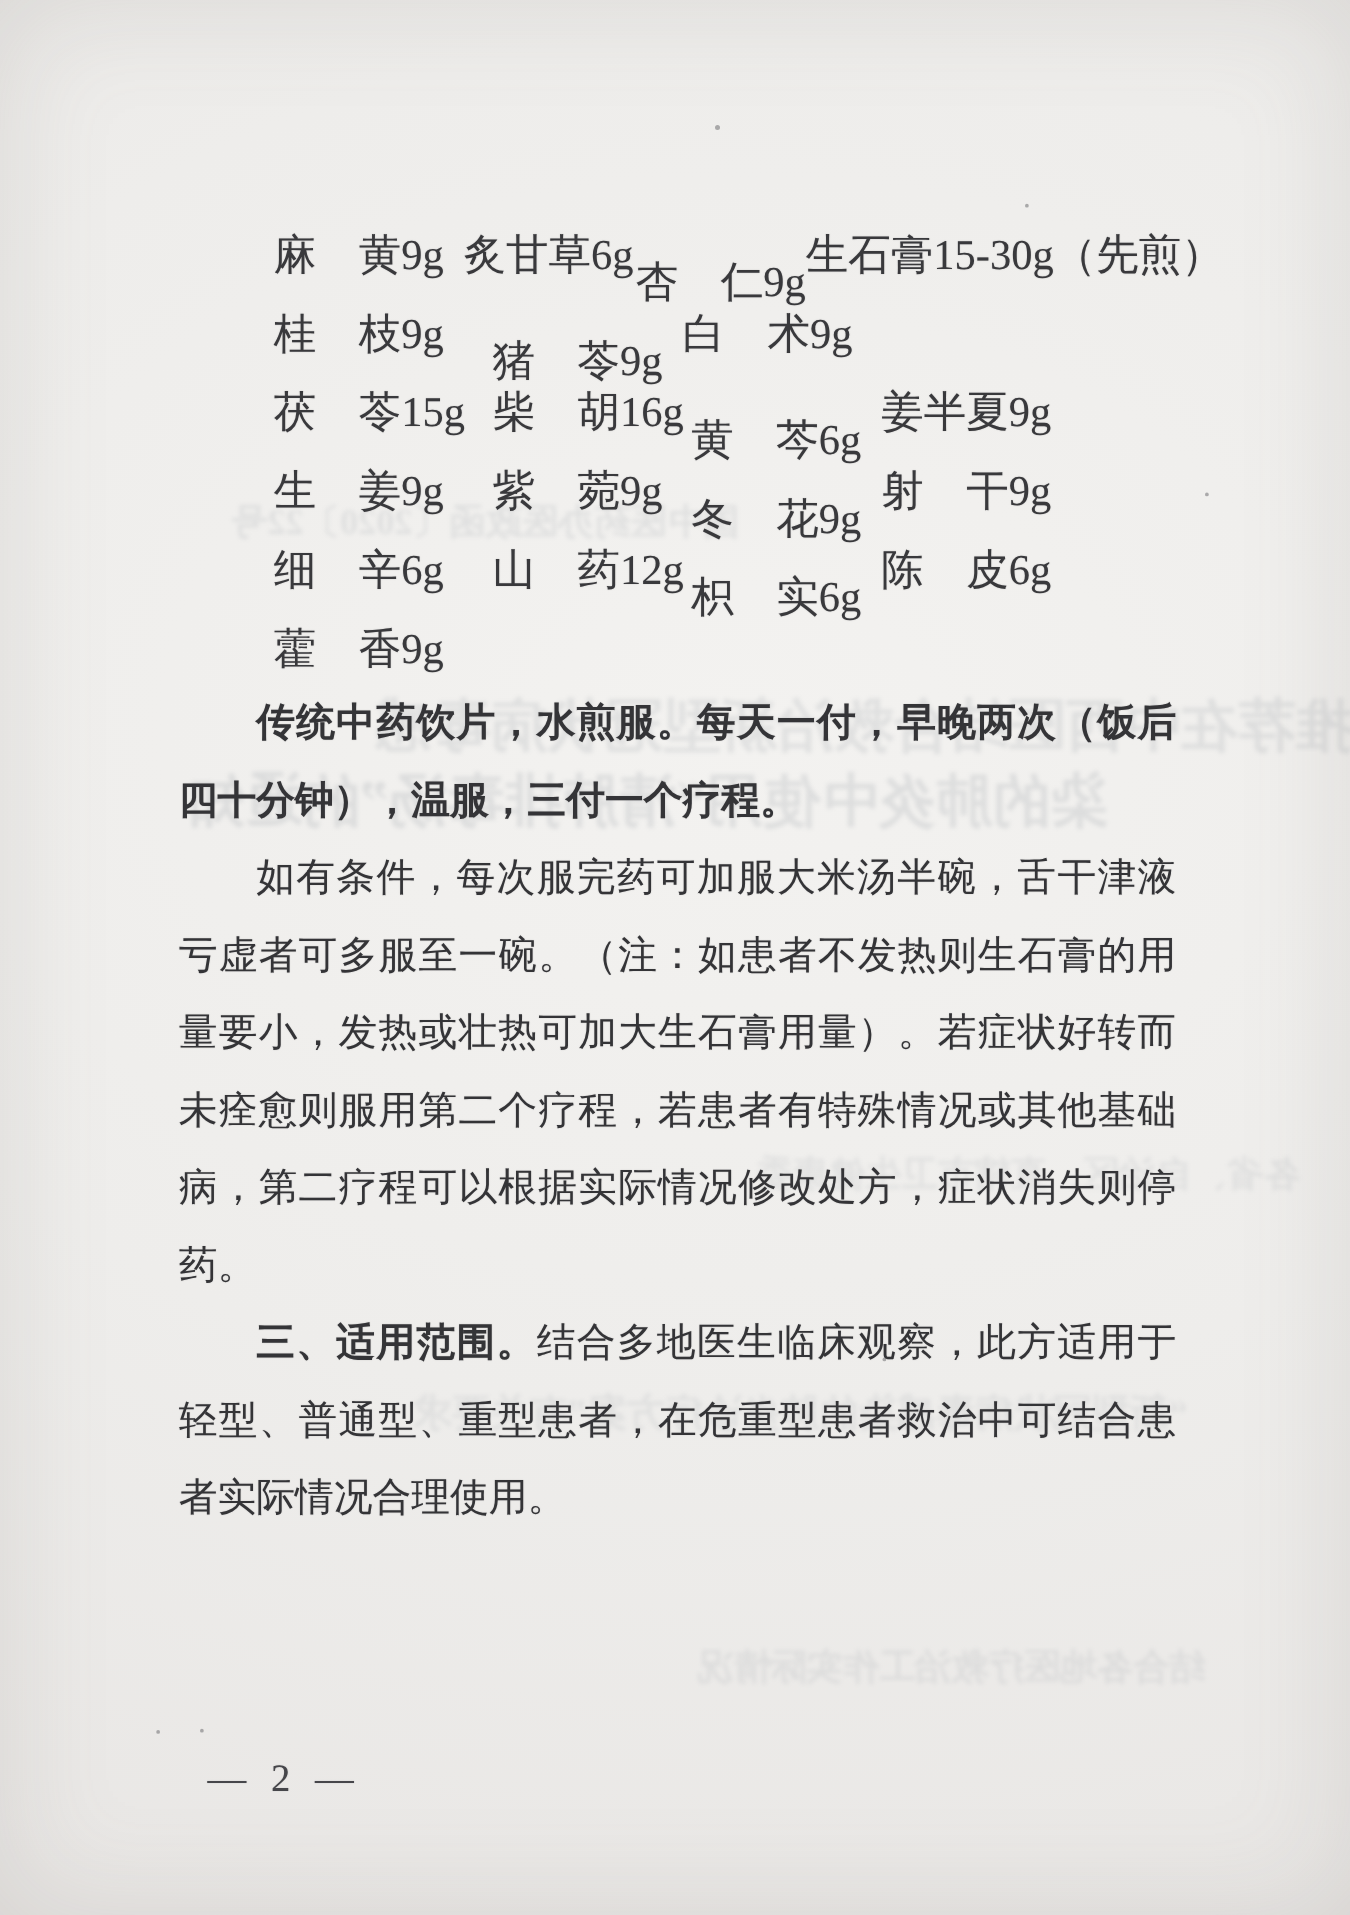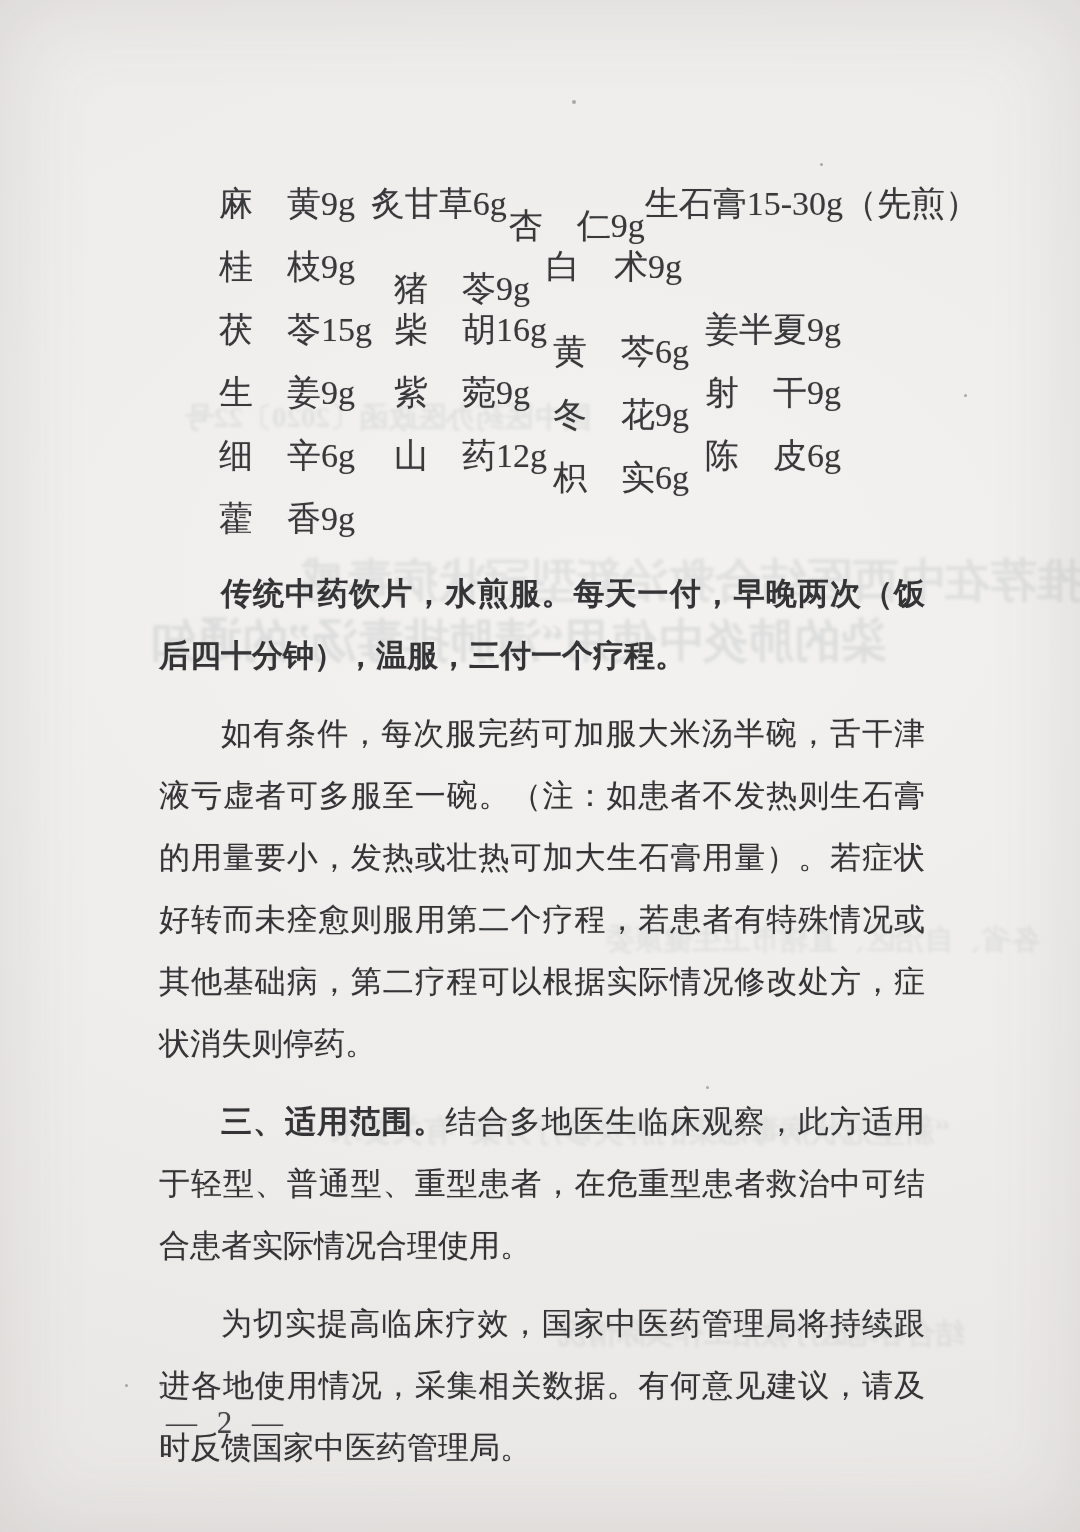--- a/index.html
+++ b/index.html
@@ -30,21 +30,21 @@
   .herb-row .c2{width:152px;margin-top:44px;}
   .herb-row .c3{flex:1;}
   
   .body-text{
     position:absolute;left:143px;top:547px;width:798px;
     font-size:31px;line-height:62px;
     color:#343437;
     text-align:justify;
     text-shadow:0 0 1px rgba(70,70,72,0.30);
   }
-  .body-text p{margin:16px;text-indent:62px;}
+  .body-text p{margin:0;text-indent:62px;}
   .bold{font-weight:700;}
   
   .page-number{
     position:absolute;left:166px;top:1405px;
     font-size:31px;color:#46464a;
     letter-spacing:6px;
     text-shadow:0 0 1px rgba(70,70,72,0.3);
   }
   
   .ghost{
@@ -119,21 +119,20 @@
     </div>
     <div class="herb-row">
       <span class="cell c0">藿　香9g</span>
     </div>
   </div>
 
   <div class="body-text">
     <p class="bold">传统中药饮片，水煎服。每天一付，早晚两次（饭后四十分钟），温服，三付一个疗程。</p>
     <p>如有条件，每次服完药可加服大米汤半碗，舌干津液亏虚者可多服至一碗。（注：如患者不发热则生石膏的用量要小，发热或壮热可加大生石膏用量）。若症状好转而未痊愈则服用第二个疗程，若患者有特殊情况或其他基础病，第二疗程可以根据实际情况修改处方，症状消失则停药。</p>
     <p><span class="bold">三、适用范围。</span><span>结合多地医生临床观察，此方适用于轻型、普通型、重型患者，在危重型患者救治中可结合患者实际情况合理使用。</span></p>
-    <p>为切实提高临床疗效，国家中医药管理局将持续跟进各地使用情况，采集相关数据。有何意见建议，请及时反馈国家中医药管理局。</p>
   </div>
 
   <div class="page-number">— 2 —</div>
 
   <div class="speck sp1"></div>
   <div class="speck sp2"></div>
   <div class="speck sp3"></div>
   <div class="speck sp4"></div>
   <div class="speck sp5"></div>
   <div class="speck sp6"></div>

